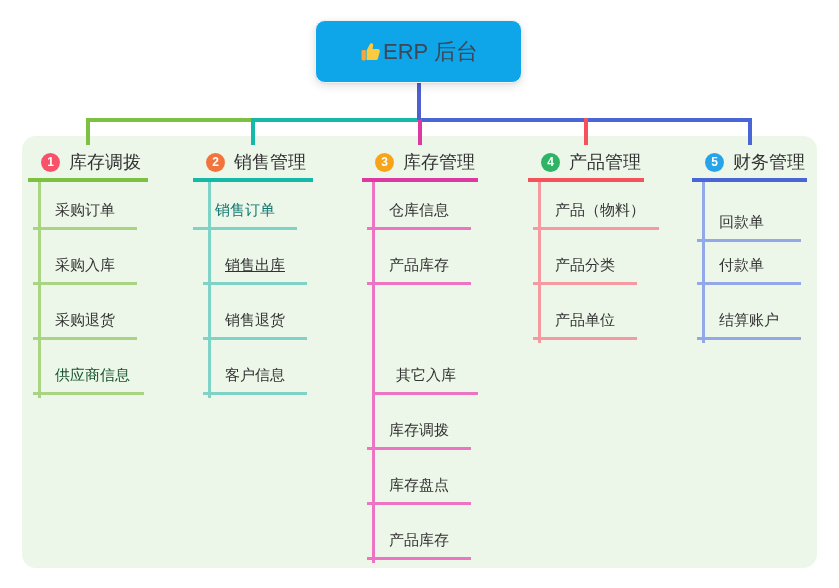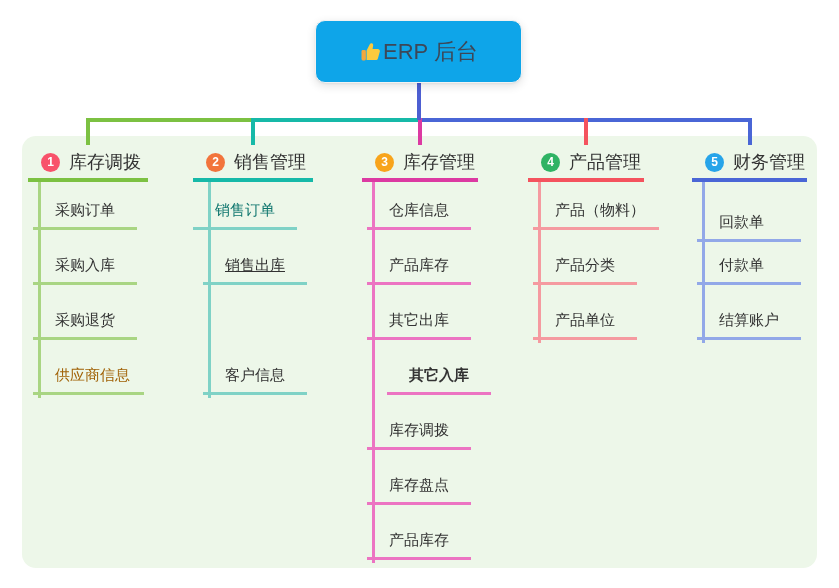--- a/index.html
+++ b/index.html
@@ -73,38 +73,38 @@
     <div class="edge" style="left: 748px; top: 118px; width: 4px; height: 27px; background: rgb(74, 102, 214);"></div>
     <div class="edge v-root" style="left: 417px; top: 83px; width: 4px; height: 37px; background: rgb(77, 95, 210);"></div>
     <div class="branch-header" style="left: 28px; top: 146px; width: 107px; height: 32px; border-bottom: 4px solid rgb(124, 193, 66);">
       <span class="badge" style="background: rgb(248, 82, 107);">1</span>
       <span class="branch-label">库存调拨</span>
     </div>
     <div class="rail" style="left: 38px; top: 182px; height: 216px; background: rgb(169, 213, 131);"></div>
     <div class="child-node" style="left: 33px; top: 196px; min-width: 104px; border-bottom: 3px solid rgb(169, 213, 131); color: rgb(51, 51, 51);">采购订单</div>
     <div class="child-node" style="left: 33px; top: 251px; min-width: 104px; border-bottom: 3px solid rgb(169, 213, 131); color: rgb(51, 51, 51);">采购入库</div>
     <div class="child-node" style="left: 33px; top: 306px; min-width: 104px; border-bottom: 3px solid rgb(169, 213, 131); color: rgb(51, 51, 51);">采购退货</div>
-    <div class="child-node" style="left: 33px; top: 361px; min-width: 104px; border-bottom: 3px solid rgb(169, 213, 131); color: #a16207;">供应商信息</div>
+    <div class="child-node" style="left: 33px; top: 361px; min-width: 104px; border-bottom: 3px solid rgb(169, 213, 131); color: #14532d;">供应商信息</div>
     <div class="branch-header" style="left: 193px; top: 146px; width: 107px; height: 32px; border-bottom: 4px solid rgb(22, 185, 168);">
       <span class="badge" style="background: rgb(242, 116, 60);">2</span>
       <span class="branch-label">销售管理</span>
     </div>
     <div class="rail" style="left: 208px; top: 182px; height: 216px; background: rgb(127, 210, 198);"></div>
     <div class="child-node" style="left: 193px; top: 196px; min-width: 104px; border-bottom: 3px solid rgb(127, 210, 198); color: #0f766e;">销售订单</div>
     <div class="child-node" style="left: 203px; top: 251px; min-width: 104px; border-bottom: 3px solid rgb(127, 210, 198); color: rgb(51, 51, 51); text-decoration: underline;">销售出库</div>
+    <div class="child-node" style="left: 203px; top: 306px; min-width: 104px; border-bottom: 3px solid rgb(127, 210, 198); color: rgb(51, 51, 51);">销售退货</div>
     <div class="child-node" style="left: 203px; top: 361px; min-width: 104px; border-bottom: 3px solid rgb(127, 210, 198); color: rgb(51, 51, 51);">客户信息</div>
     <div class="branch-header" style="left: 362px; top: 146px; width: 103px; height: 32px; border-bottom: 4px solid rgb(220, 58, 162);">
       <span class="badge" style="background: rgb(248, 164, 27);">3</span>
       <span class="branch-label">库存管理</span>
     </div>
     <div class="rail" style="left: 372px; top: 182px; height: 381px; background: rgb(236, 116, 194);"></div>
     <div class="child-node" style="left: 367px; top: 196px; min-width: 104px; border-bottom: 3px solid rgb(236, 116, 194); color: rgb(51, 51, 51);">仓库信息</div>
     <div class="child-node" style="left: 367px; top: 251px; min-width: 104px; border-bottom: 3px solid rgb(236, 116, 194); color: rgb(51, 51, 51);">产品库存</div>
-    <div class="child-node" style="left: 367px; top: 306px; min-width: 104px; border-bottom: 3px solid rgb(236, 116, 194); color: rgb(51, 51, 51);">其它出库</div>
-    <div class="child-node" style="left: 387px; top: 361px; min-width: 104px; border-bottom: 3px solid rgb(236, 116, 194); color: rgb(51, 51, 51); font-weight: bold;">其它入库</div>
+    <div class="child-node" style="left: 374px; top: 361px; min-width: 104px; border-bottom: 3px solid rgb(236, 116, 194); color: rgb(51, 51, 51);">其它入库</div>
     <div class="child-node" style="left: 367px; top: 416px; min-width: 104px; border-bottom: 3px solid rgb(236, 116, 194); color: rgb(51, 51, 51);">库存调拨</div>
     <div class="child-node" style="left: 367px; top: 471px; min-width: 104px; border-bottom: 3px solid rgb(236, 116, 194); color: rgb(51, 51, 51);">库存盘点</div>
     <div class="child-node" style="left: 367px; top: 526px; min-width: 104px; border-bottom: 3px solid rgb(236, 116, 194); color: rgb(51, 51, 51);">产品库存</div>
     <div class="branch-header" style="left: 528px; top: 146px; width: 103px; height: 32px; border-bottom: 4px solid rgb(244, 83, 94);">
       <span class="badge" style="background: rgb(47, 179, 100);">4</span>
       <span class="branch-label">产品管理</span>
     </div>
     <div class="rail" style="left: 538px; top: 182px; height: 161px; background: rgb(245, 154, 160);"></div>
     <div class="child-node" style="left: 533px; top: 196px; min-width: 104px; border-bottom: 3px solid rgb(245, 154, 160); color: rgb(51, 51, 51);">产品（物料）</div>
     <div class="child-node" style="left: 533px; top: 306px; min-width: 104px; border-bottom: 3px solid rgb(245, 154, 160); color: rgb(51, 51, 51);">产品单位</div>

